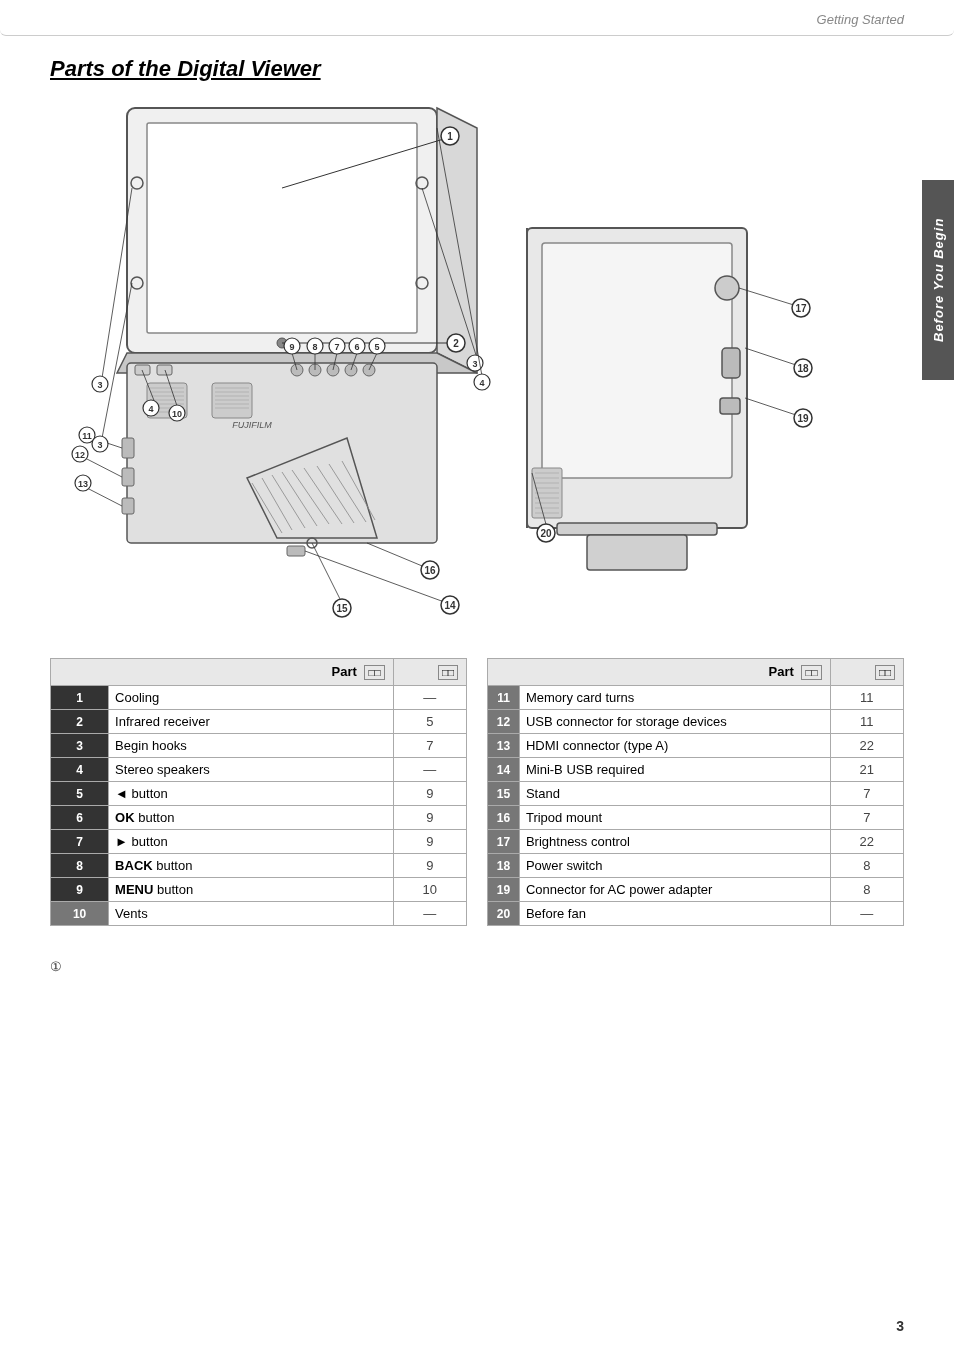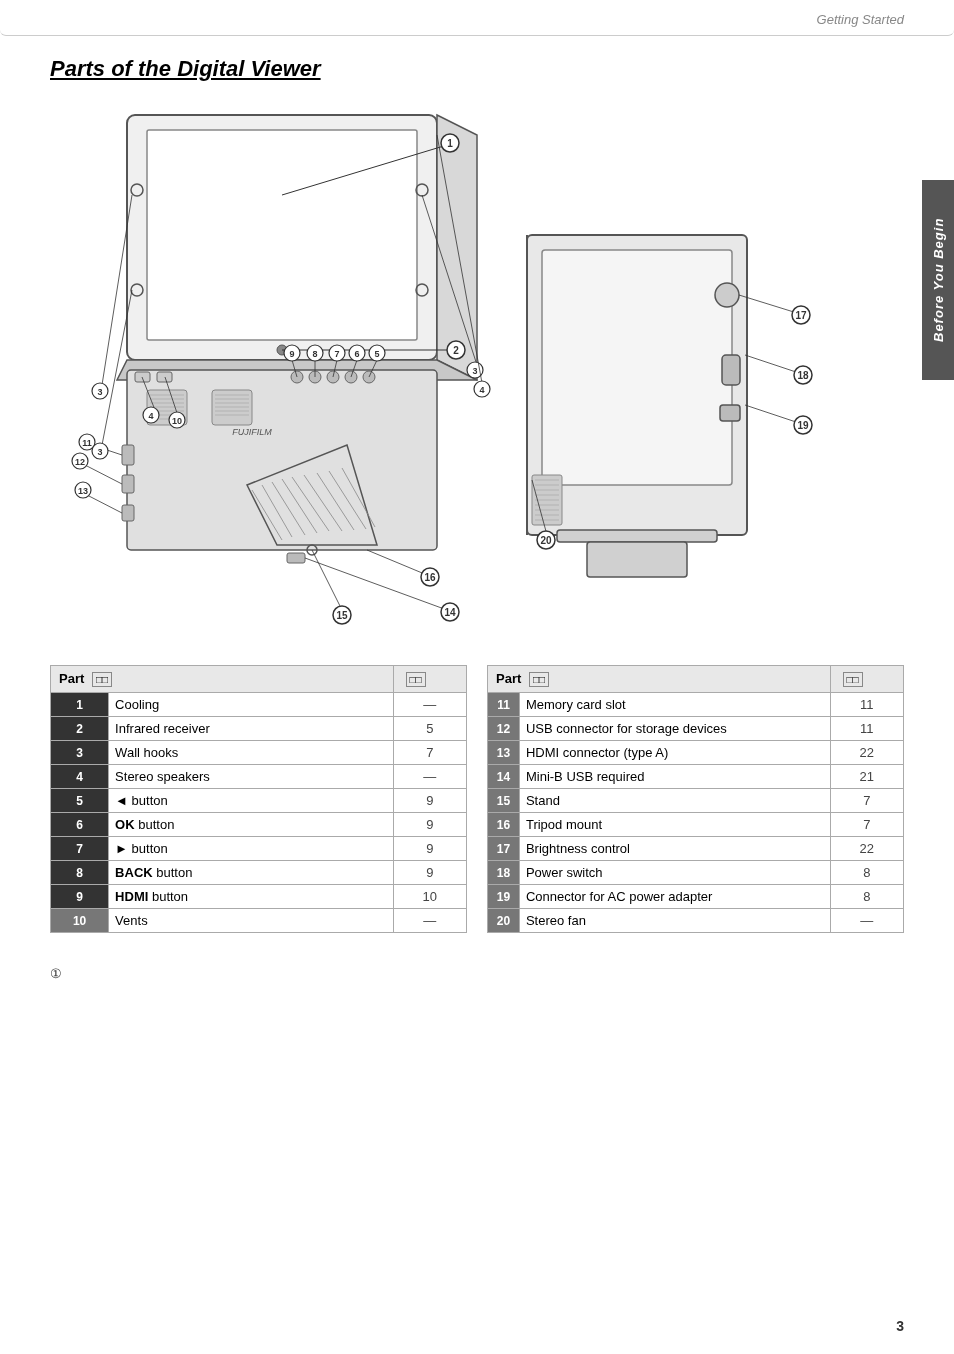--- a/index.html
+++ b/index.html
@@ -64,21 +64,21 @@
       padding: 20px 50px 20px 50px;
       position: relative;
     }
 
     
     .page-title {
       font-size: 22px;
       font-weight: bold;
       font-style: italic;
       text-decoration: underline;
-      margin-bottom: 23px;
+      margin-bottom: 16px;
       color: #000;
     }
 
     
     .diagram-area {
       width: 100%;
       display: flex;
       justify-content: center;
       margin-bottom: 20px;
       position: relative;
@@ -104,21 +104,21 @@
     table {
       width: 100%;
       border-collapse: collapse;
       font-size: 13px;
     }
 
     table thead tr th {
       background: #e8e8e8;
       border: 1px solid #aaa;
       padding: 5px 8px;
-      text-align: left;
+      text-align: right;
       font-weight: bold;
       font-size: 13px;
     }
 
     table thead tr th.part-col {
       width: 70%;
     }
 
     table thead tr th.num-col {
       width: 15%;
@@ -422,21 +422,21 @@
                 <td class="part-name">Cooling</td>
                 <td class="page-ref">—</td>
               </tr>
               <tr>
                 <td class="row-num">2</td>
                 <td class="part-name">Infrared receiver</td>
                 <td class="page-ref">5</td>
               </tr>
               <tr>
                 <td class="row-num">3</td>
-                <td class="part-name">Wall hooks</td>
+                <td class="part-name">Begin hooks</td>
                 <td class="page-ref">7</td>
               </tr>
               <tr>
                 <td class="row-num">4</td>
                 <td class="part-name">Stereo speakers</td>
                 <td class="page-ref">—</td>
               </tr>
               <tr>
                 <td class="row-num">5</td>
                 <td class="part-name"><strong>◄</strong> button</td>
@@ -452,21 +452,21 @@
                 <td class="part-name"><strong>►</strong> button</td>
                 <td class="page-ref">9</td>
               </tr>
               <tr>
                 <td class="row-num">8</td>
                 <td class="part-name"><strong>BACK</strong> button</td>
                 <td class="page-ref">9</td>
               </tr>
               <tr>
                 <td class="row-num">9</td>
-                <td class="part-name"><strong>HDMI</strong> button</td>
+                <td class="part-name"><strong>MENU</strong> button</td>
                 <td class="page-ref">10</td>
               </tr>
               <tr>
                 <td class="row-num light">10</td>
                 <td class="part-name">Vents</td>
                 <td class="page-ref">—</td>
               </tr>
             </tbody>
         </table>
       </div>
@@ -477,21 +477,21 @@
             <tr>
               <th colspan="2" class="part-col">
                 <span>Part</span> <span class="icon-box">□□</span>
               </th>
               <th class="num-col"><span class="icon-box">□□</span></th>
             </tr>
           </thead>
           <tbody id="table-right-body">
           <tr>
                 <td class="row-num light">11</td>
-                <td class="part-name">Memory card slot</td>
+                <td class="part-name">Memory card turns</td>
                 <td class="page-ref">11</td>
               </tr>
               <tr>
                 <td class="row-num light">12</td>
                 <td class="part-name">USB connector for storage devices</td>
                 <td class="page-ref">11</td>
               </tr>
               <tr>
                 <td class="row-num light">13</td>
                 <td class="part-name">HDMI connector (type A)</td>
@@ -522,21 +522,21 @@
                 <td class="part-name">Power switch</td>
                 <td class="page-ref">8</td>
               </tr>
               <tr>
                 <td class="row-num light">19</td>
                 <td class="part-name">Connector for AC power adapter</td>
                 <td class="page-ref">8</td>
               </tr>
               <tr>
                 <td class="row-num light">20</td>
-                <td class="part-name">Stereo fan</td>
+                <td class="part-name">Before fan</td>
                 <td class="page-ref">—</td>
               </tr>
             </tbody>
         </table>
       </div>
     </div>
 
     <div class="note-area">
       <span class="note-icon">①</span>
     </div>

